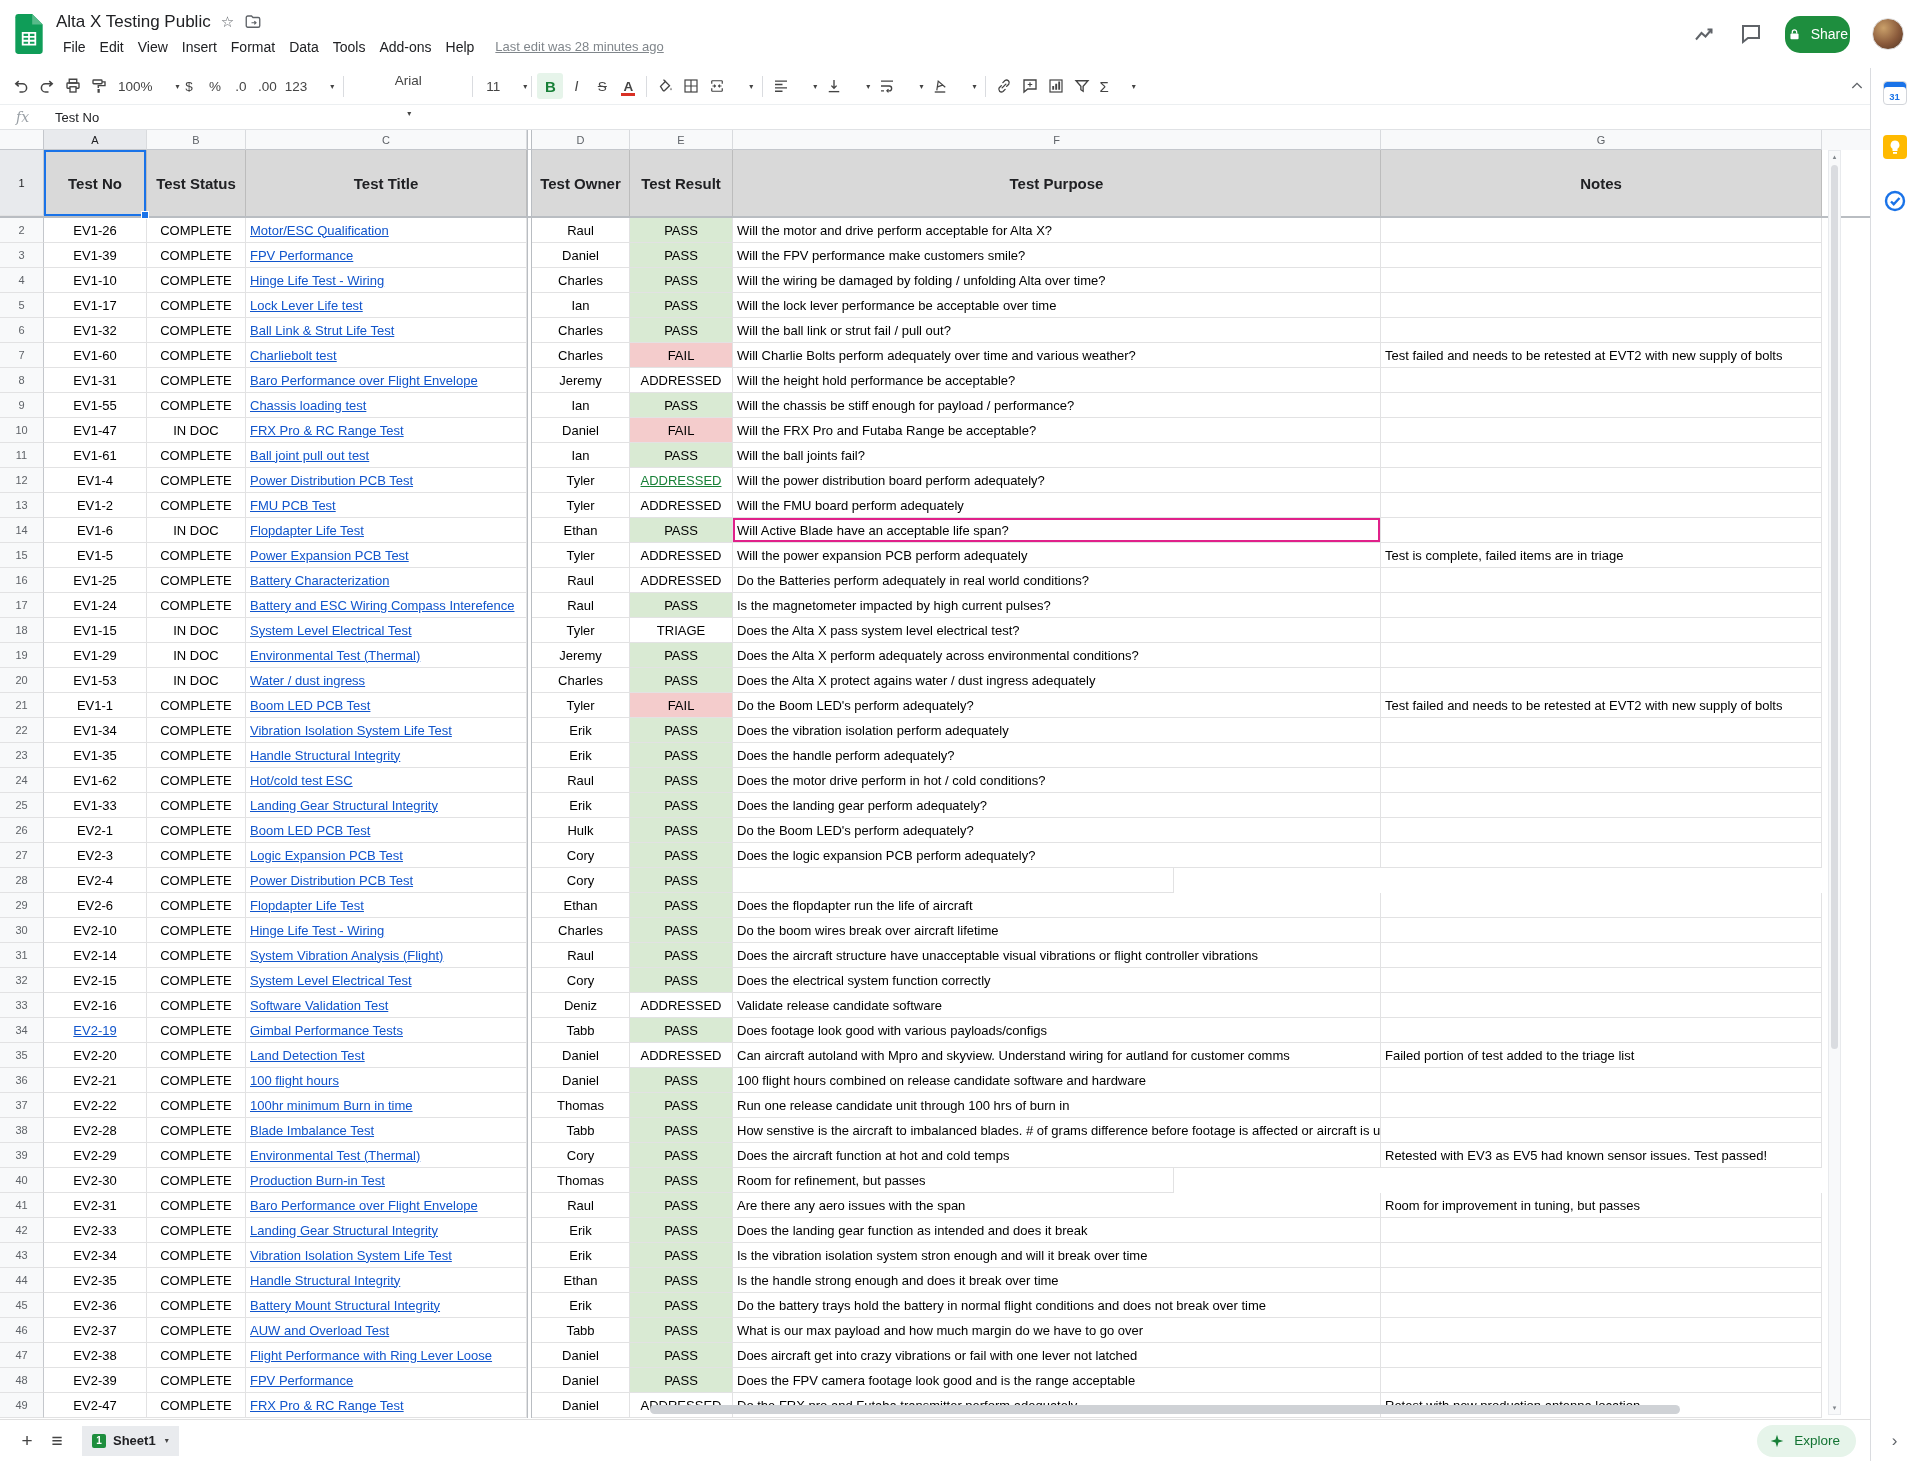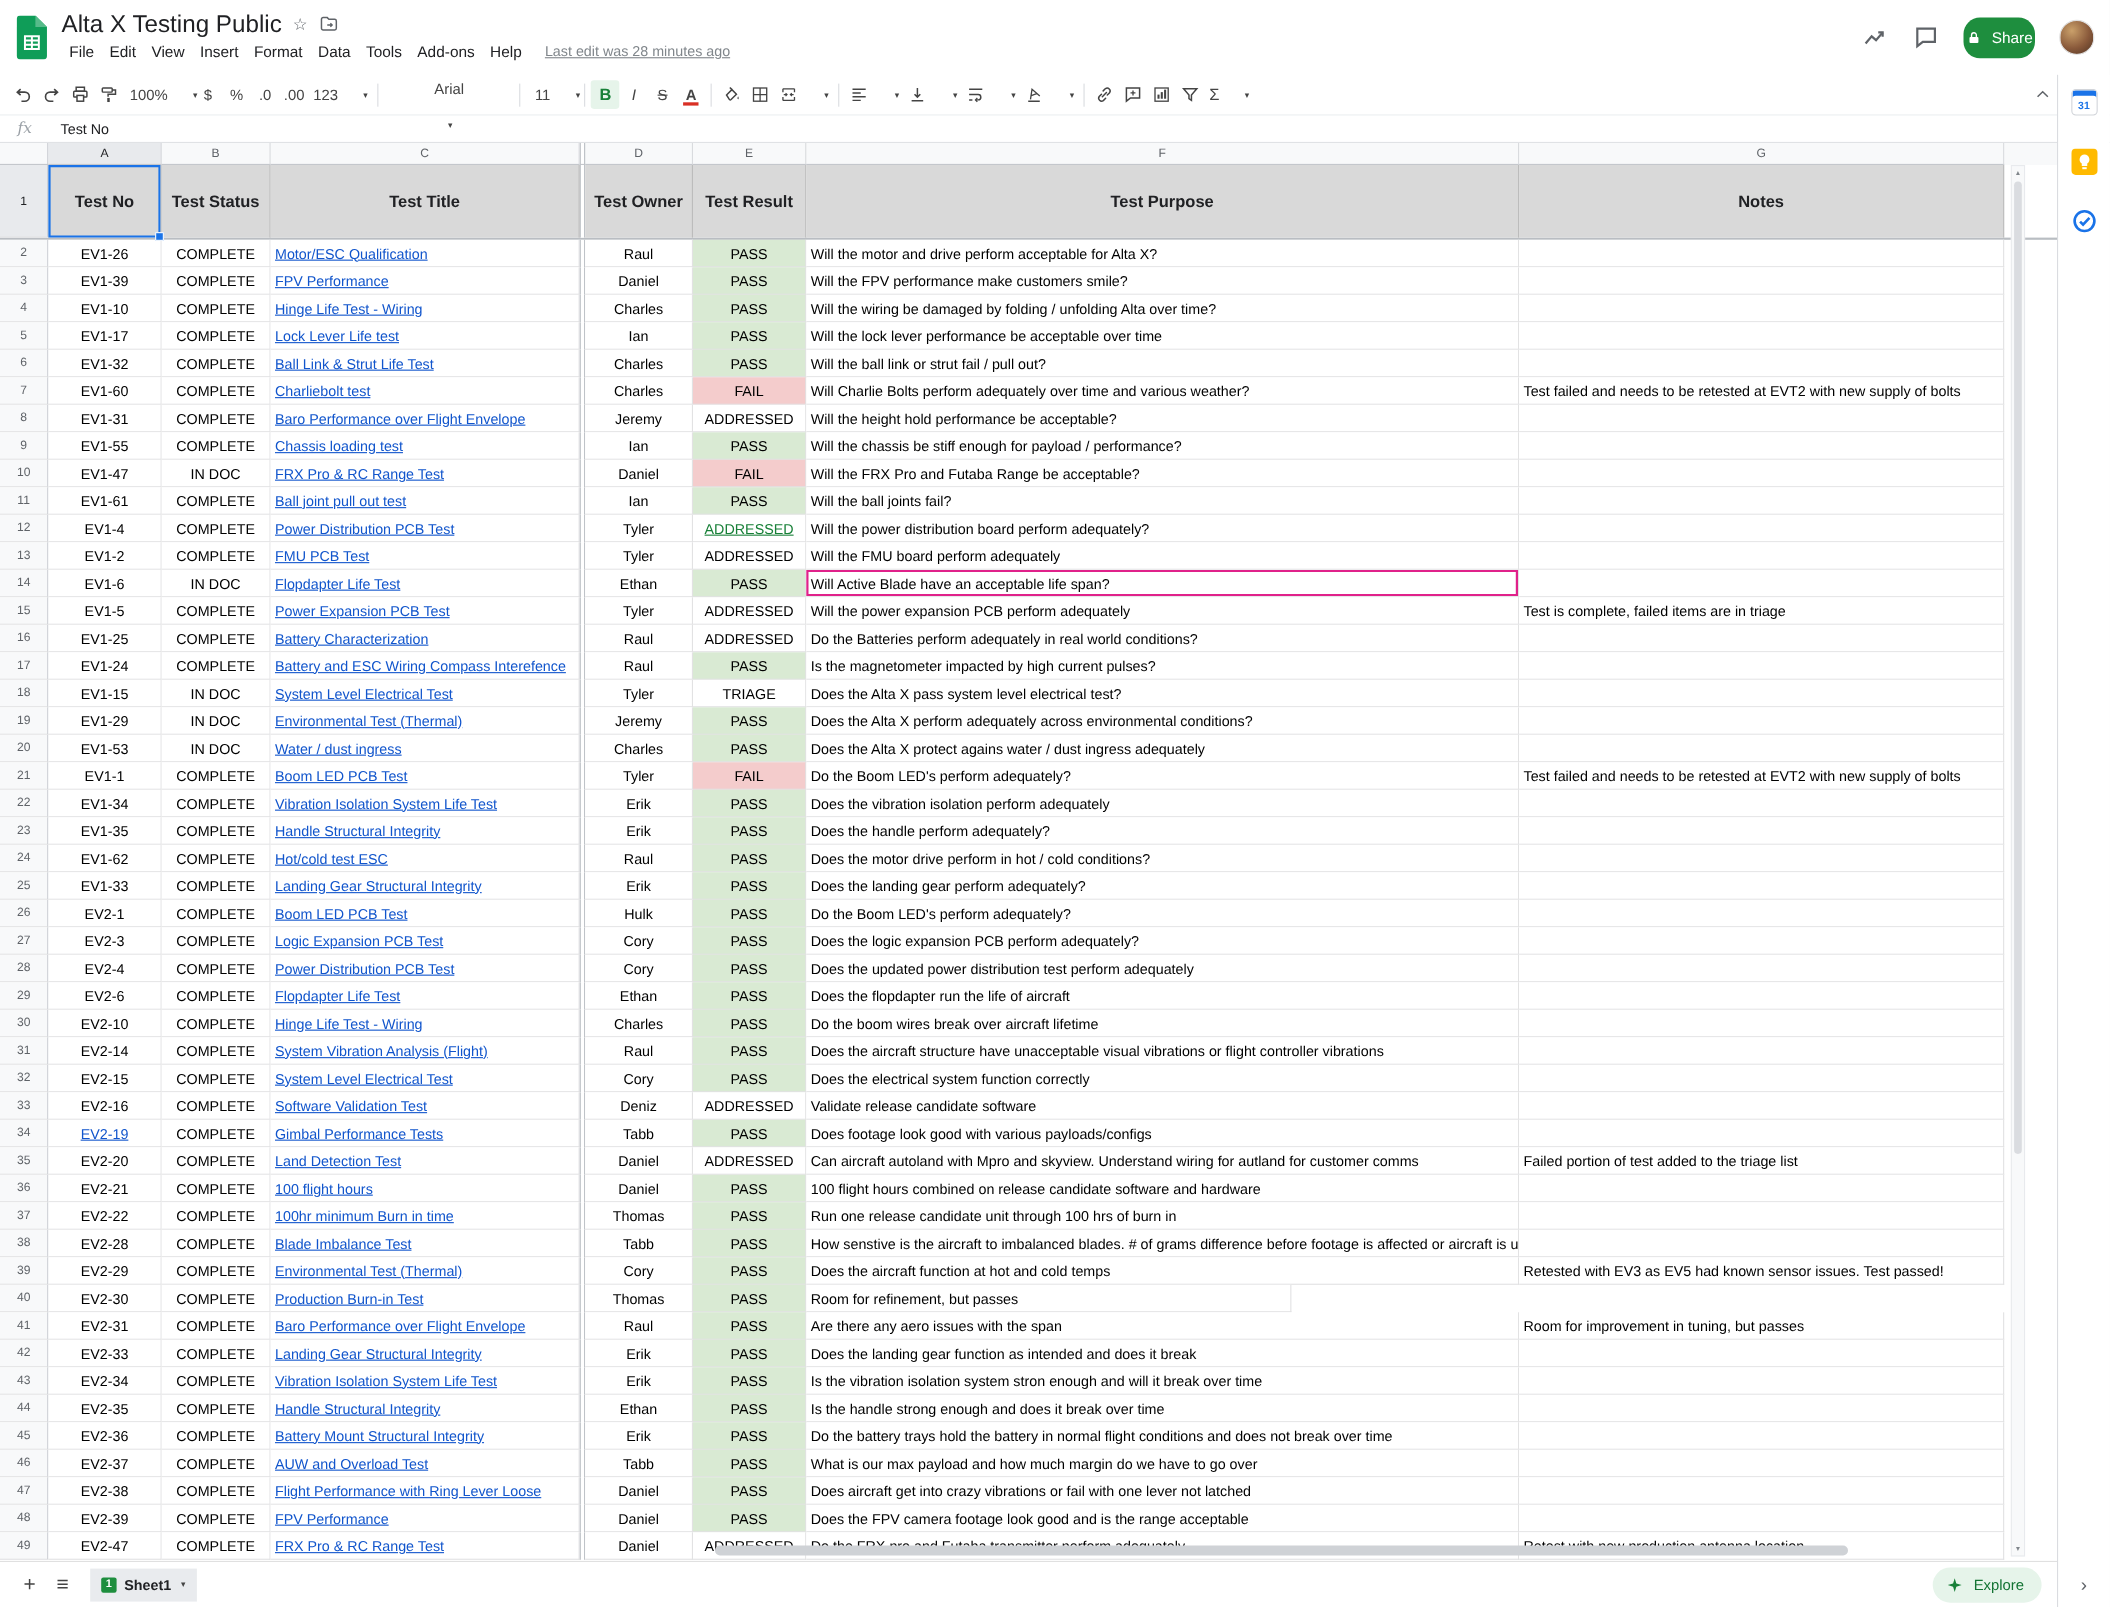--- a/index.html
+++ b/index.html
@@ -4,21 +4,21 @@
 <style>
   * { margin:0; padding:0; }
   body { background:#e8e8e8; font-family:"Liberation Sans","DejaVu Sans",sans-serif; }
   .app { position:relative; width:1918px; height:1461px; background:#fff; overflow:hidden; color:#202124; }
 
   
   .topbar { height:68px; display:flex; align-items:center; padding:0 14px; box-sizing:border-box; }
   .logo { width:32px; display:flex; align-items:center; }
   .title-block { margin-left:10px; flex:1; min-width:0; }
   .title-row { display:flex; align-items:center; gap:10px; height:25px; }
-  .doc-title { font-size:22px; color:#202124; }
+  .doc-title { font-size:17px; color:#202124; }
   .t-ic { color:#5f6368; font-size:15px; display:flex; align-items:center; cursor:default; }
   .menu-row { display:flex; align-items:center; height:24px; }
   .menus { display:flex;text-align:center; }
   .menu-item { font-size:14px; padding:1px 7px; border-radius:4px; cursor:default; }
   .last-edit { font-size:13px; color:#80868b; text-decoration:underline; margin-left:14px; white-space:nowrap; }
   .topbar-right { display:flex; align-items:center; gap:22px; }
   .tb-ic { display:flex; align-items:center; }
   .share-btn { display:flex; align-items:center; gap:9px; background:var(--share-green,#1e8e3e); color:#fff; border:none; border-radius:15px; height:37px; padding:0 2px; font-size:14px; font-family:Liberation Sans, sans-serif; }
   .avatar { width:32px; height:32px; border-radius:50%; background:radial-gradient(circle at 35% 30%, #caa06a, #8a5a3b 55%, #4e3222); border:1px solid #e0e0e0; box-sizing:border-box; }
 
@@ -614,21 +614,20 @@
           <div class="cell col-g"></div>
         </div>
         <div class="row">
           <div class="gutter">28</div>
           <div class="cell col-a center">EV2-4</div>
           <div class="cell col-b center">COMPLETE</div>
           <div class="cell col-c blue-link">Power Distribution PCB Test</div>
           <div class="fdiv"></div>
           <div class="cell col-d center">Cory</div>
           <div class="cell col-e center res-pass">PASS</div>
-          <div class="cell col-f">Does the updated power distribution test perform adequately</div>
           <div class="cell col-g"></div>
         </div>
         <div class="row">
           <div class="gutter">29</div>
           <div class="cell col-a center">EV2-6</div>
           <div class="cell col-b center">COMPLETE</div>
           <div class="cell col-c blue-link">Flopdapter Life Test</div>
           <div class="fdiv"></div>
           <div class="cell col-d center">Ethan</div>
           <div class="cell col-e center res-pass">PASS</div>

